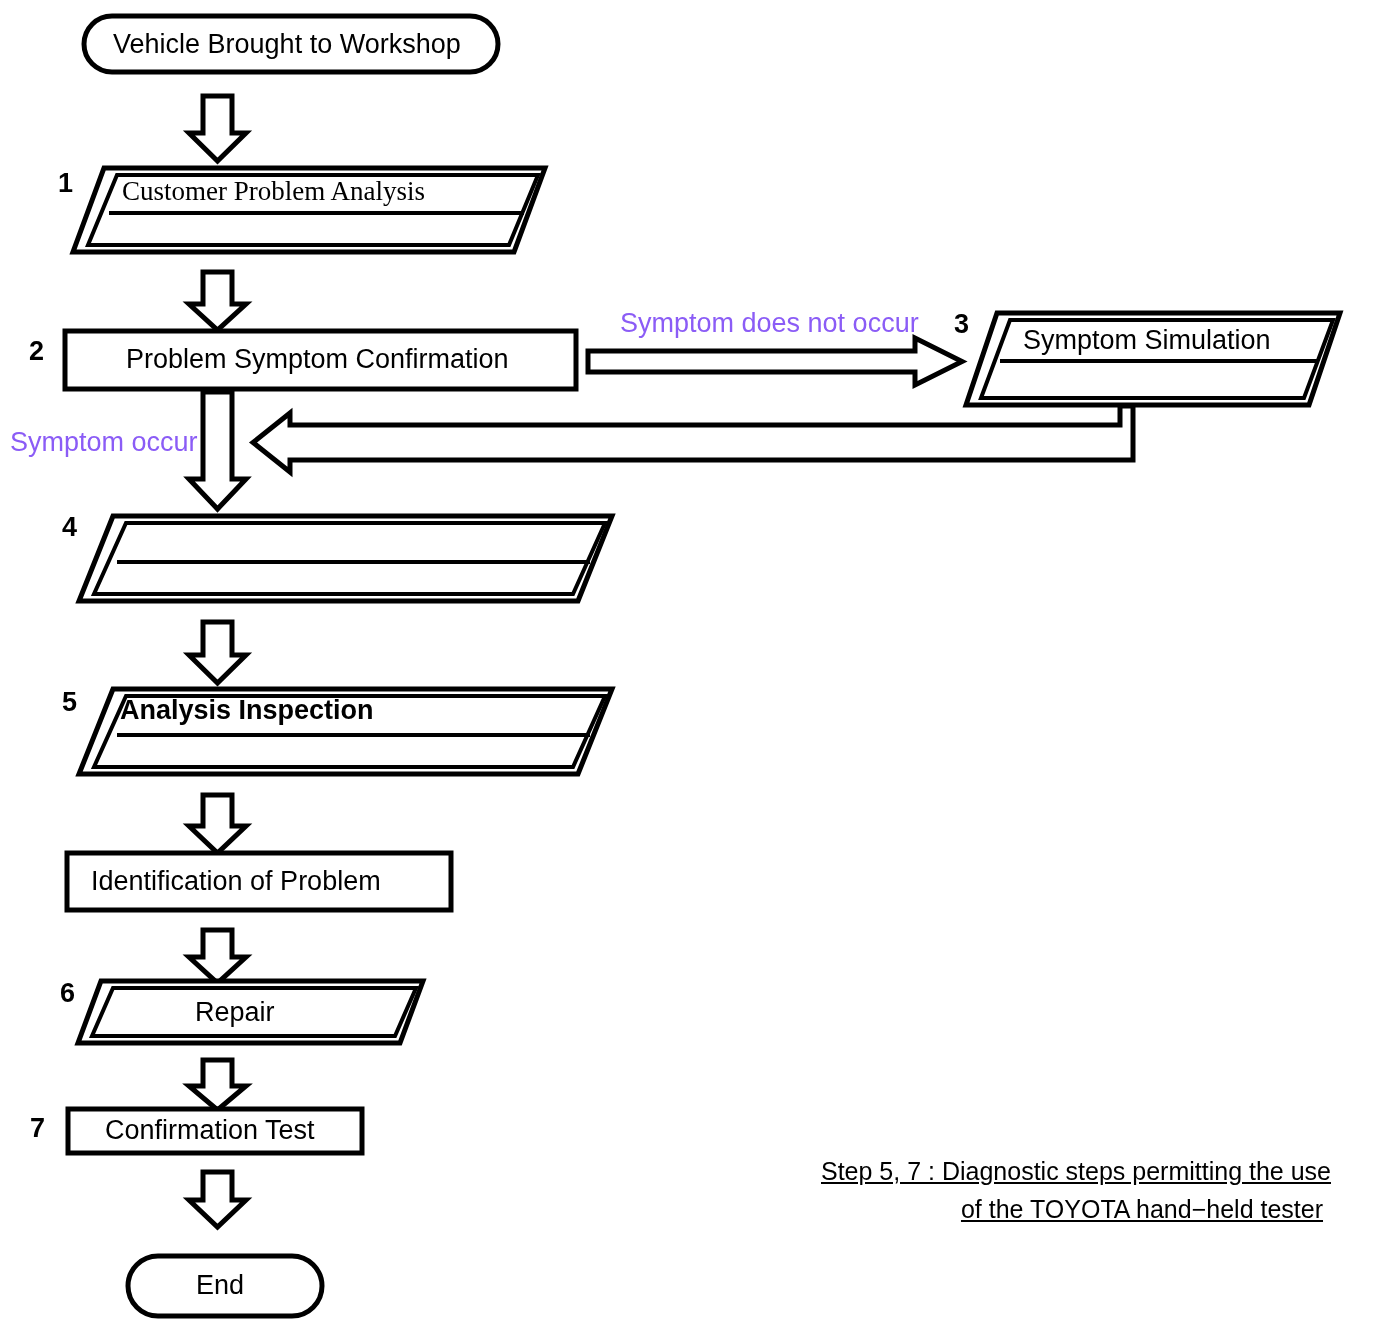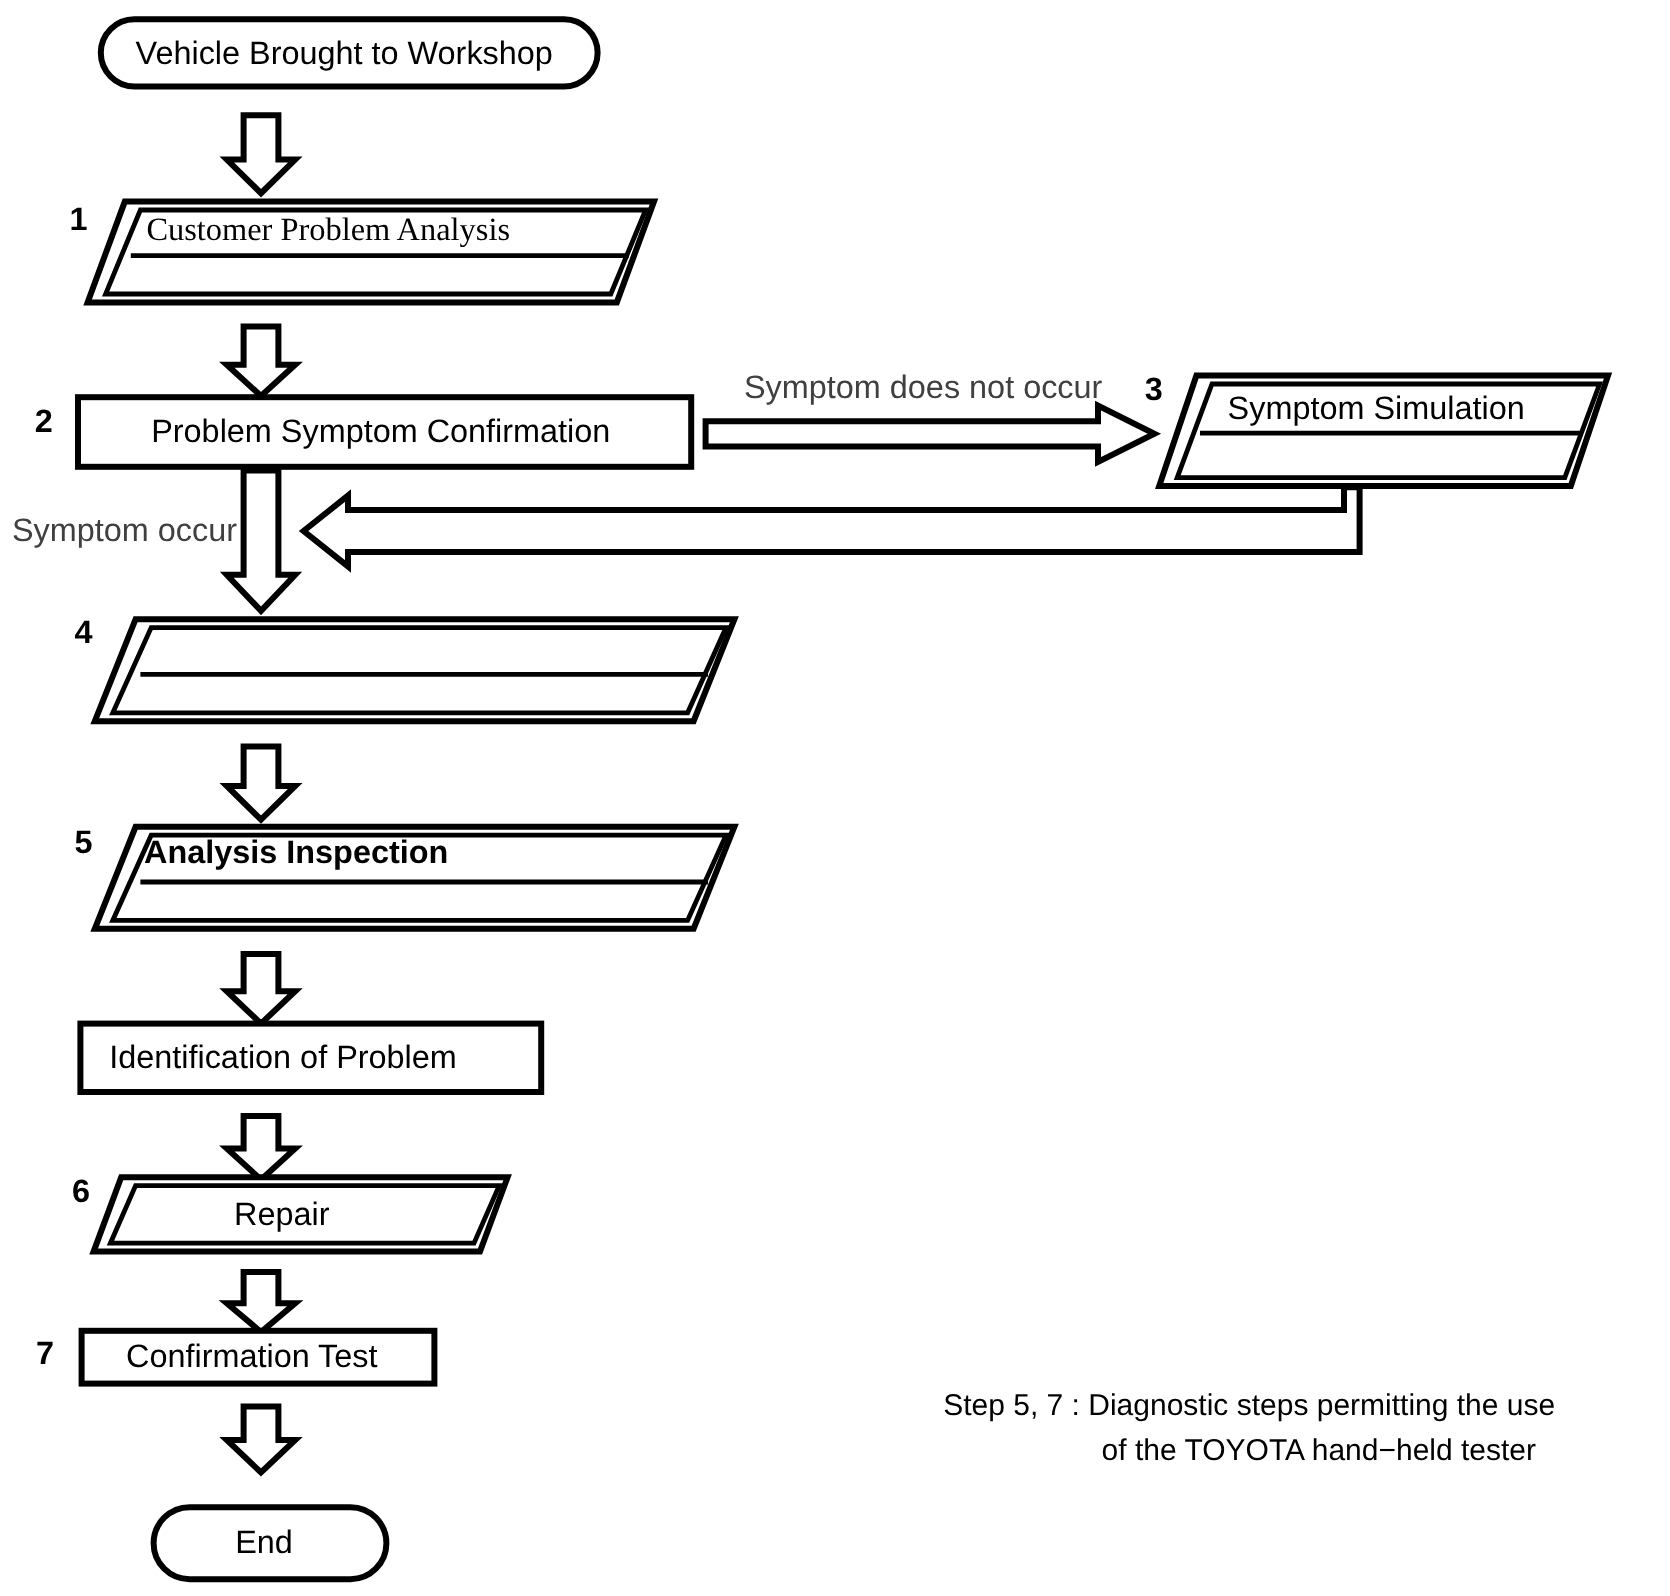--- a/index.html
+++ b/index.html
@@ -11,20 +11,21 @@
   body {
     font-family: "Liberation Sans", sans-serif;
     color: #000000;
   }
   #canvas {
     position: relative;
     width: 1392px;
     height: 1330px;
     background: #ffffff;
     overflow: hidden;
+    text-align: center;
   }
   .node-label {
     position: absolute;
     font-size: 27px;
     line-height: 1;
     white-space: nowrap;
     color: #000;
     z-index: 5;
   }
   .node-label.bold { font-weight: bold; }
@@ -34,34 +35,34 @@
     font-weight: bold;
     line-height: 1;
     color: #000;
     z-index: 6;
   }
   .edge-label {
     position: absolute;
     font-size: 27px;
     line-height: 1;
     white-space: nowrap;
-    color: #404040;
+    color: #8b5cf6;
     z-index: 6;
   }
   .footnote {
     position: absolute;
     left: 786px;
     top: 1152px;
     width: 580px;
     font-size: 25px;
     line-height: 38px;
     color: #000;
     z-index: 5;
   }
-  .footnote .fn-line { display: block; white-space: nowrap; }
+  .footnote .fn-line { display: block; white-space: nowrap; text-decoration: underline; }
   .footnote .fn-line.indent { padding-left: 132px; }
   svg.layer {
     position: absolute;
     left: 0; top: 0;
     width: 1392px;
     height: 1330px;
     z-index: 2;
   }
 </style>
 </head>

